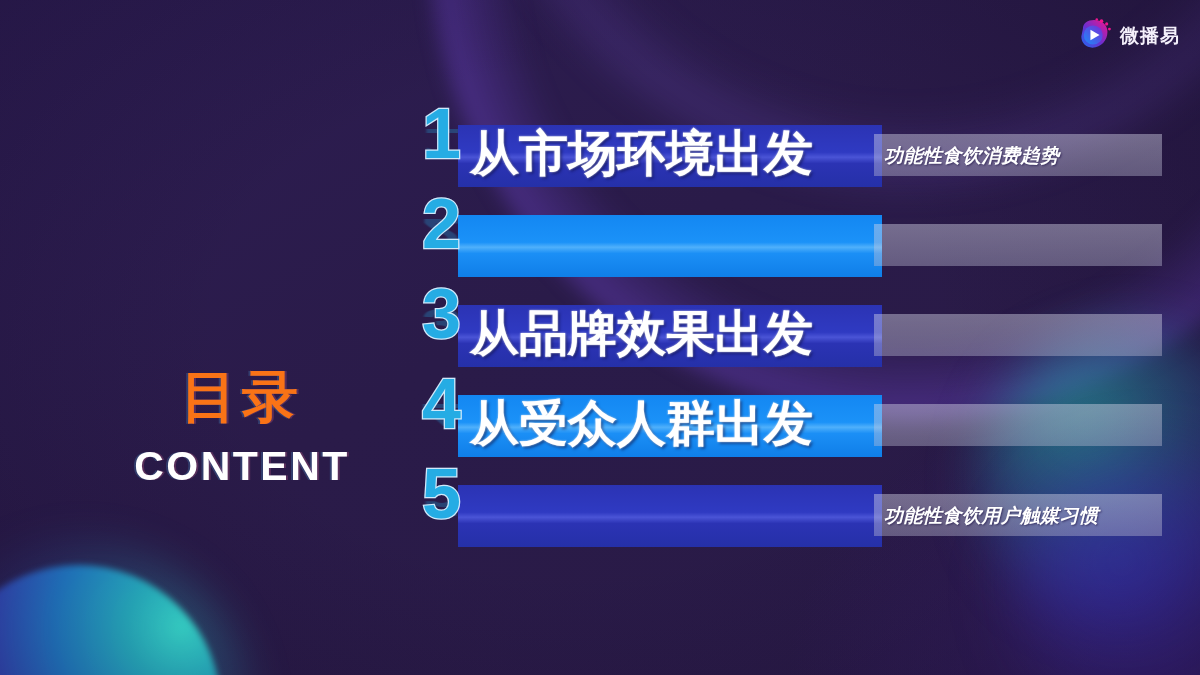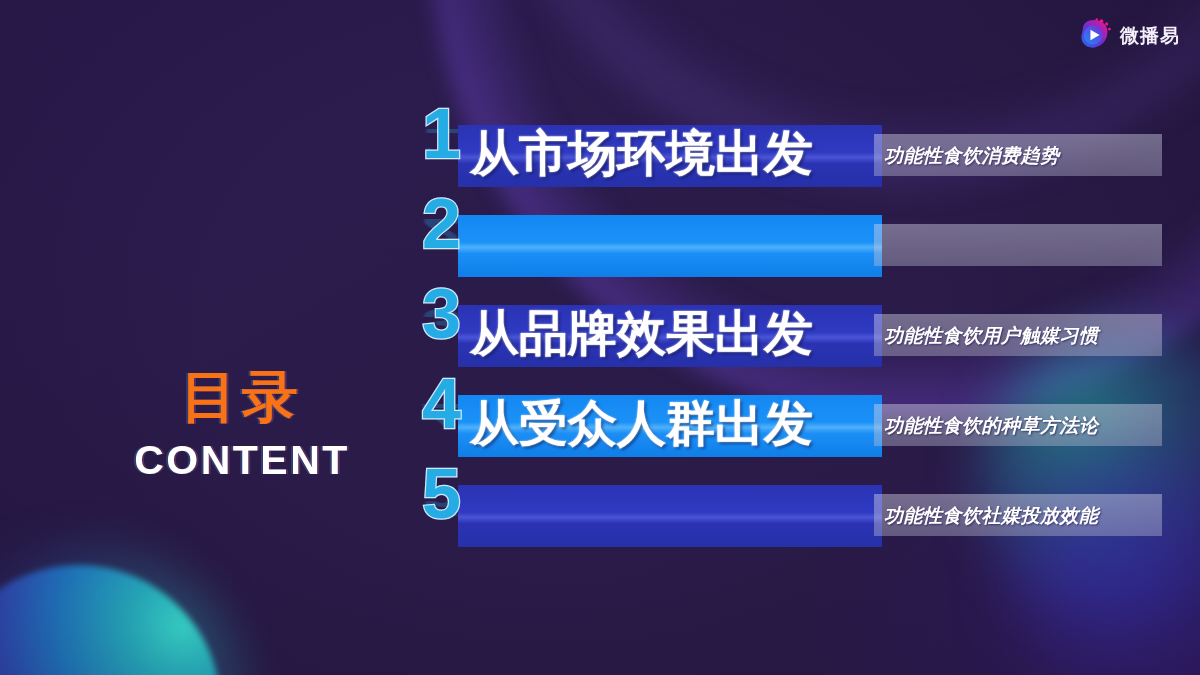--- a/index.html
+++ b/index.html
@@ -161,21 +161,21 @@
   .title-cn {
     color: #f97316;
     font-size: 56px;
     font-weight: 700;
     letter-spacing: 5px;
     line-height: 1.05;
     font-family: "DejaVu Sans", sans-serif;
     text-shadow: 2px 0 0 rgba(255,120,160,0.22), -2px 0 0 rgba(90,200,255,0.20);
   }
   .title-en {
-    margin-top: 12px;
+    margin-top: 18px;
     color: #ffffff;
     font-size: 41px;
     font-weight: 700;
     letter-spacing: 2.5px;
     line-height: 1.05;
     font-family: "Liberation Sans", sans-serif;
     text-shadow: 2px 0 0 rgba(255,120,160,0.22), -2px 0 0 rgba(90,200,255,0.20);
   }
 
   
@@ -344,34 +344,32 @@
       <div class="row-num">2</div>
       <div class="row-sub-bar"></div>
     </div>
 
     <div class="row">
       <div class="row-num-refl">3</div>
       <div class="row-bar dark"></div>
       <div class="row-num">3</div>
       <div class="row-title">从品牌效果出发</div>
       <div class="row-sub-bar"></div>
-      <div class="row-sub-text">功能性食饮用户触媒习惯</div>
     </div>
 
     <div class="row">
       <div class="row-num-refl">4</div>
       <div class="row-bar light"></div>
       <div class="row-num">4</div>
       <div class="row-title">从受众人群出发</div>
       <div class="row-sub-bar"></div>
-      <div class="row-sub-text">功能性食饮的种草方法论</div>
     </div>
 
     <div class="row">
       <div class="row-num-refl">5</div>
       <div class="row-bar dark"></div>
       <div class="row-num">5</div>
       <div class="row-sub-bar"></div>
-      <div class="row-sub-text">功能性食饮社媒投放效能</div>
+      <div class="row-sub-text">功能性食饮用户触媒习惯</div>
     </div>
 
   </div>
 </div>
 
 </body></html>

